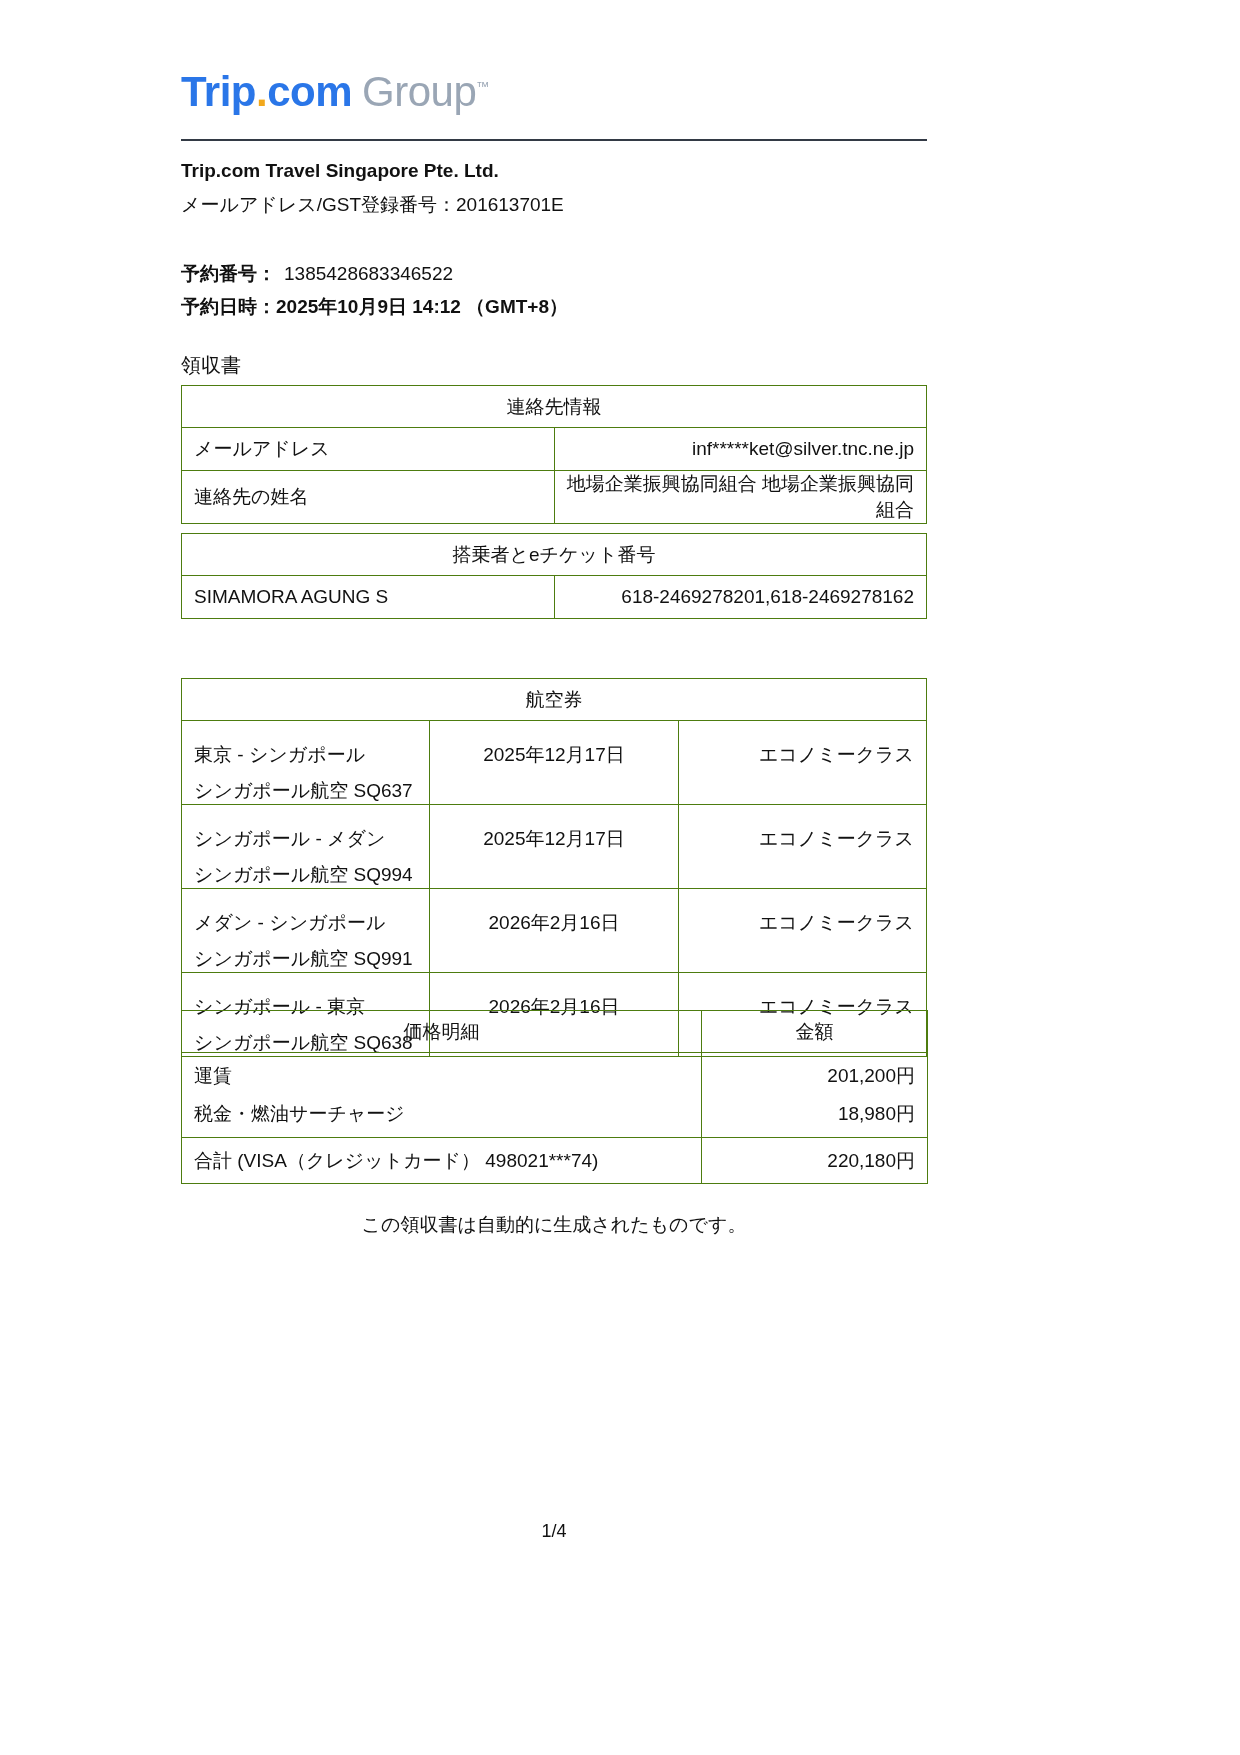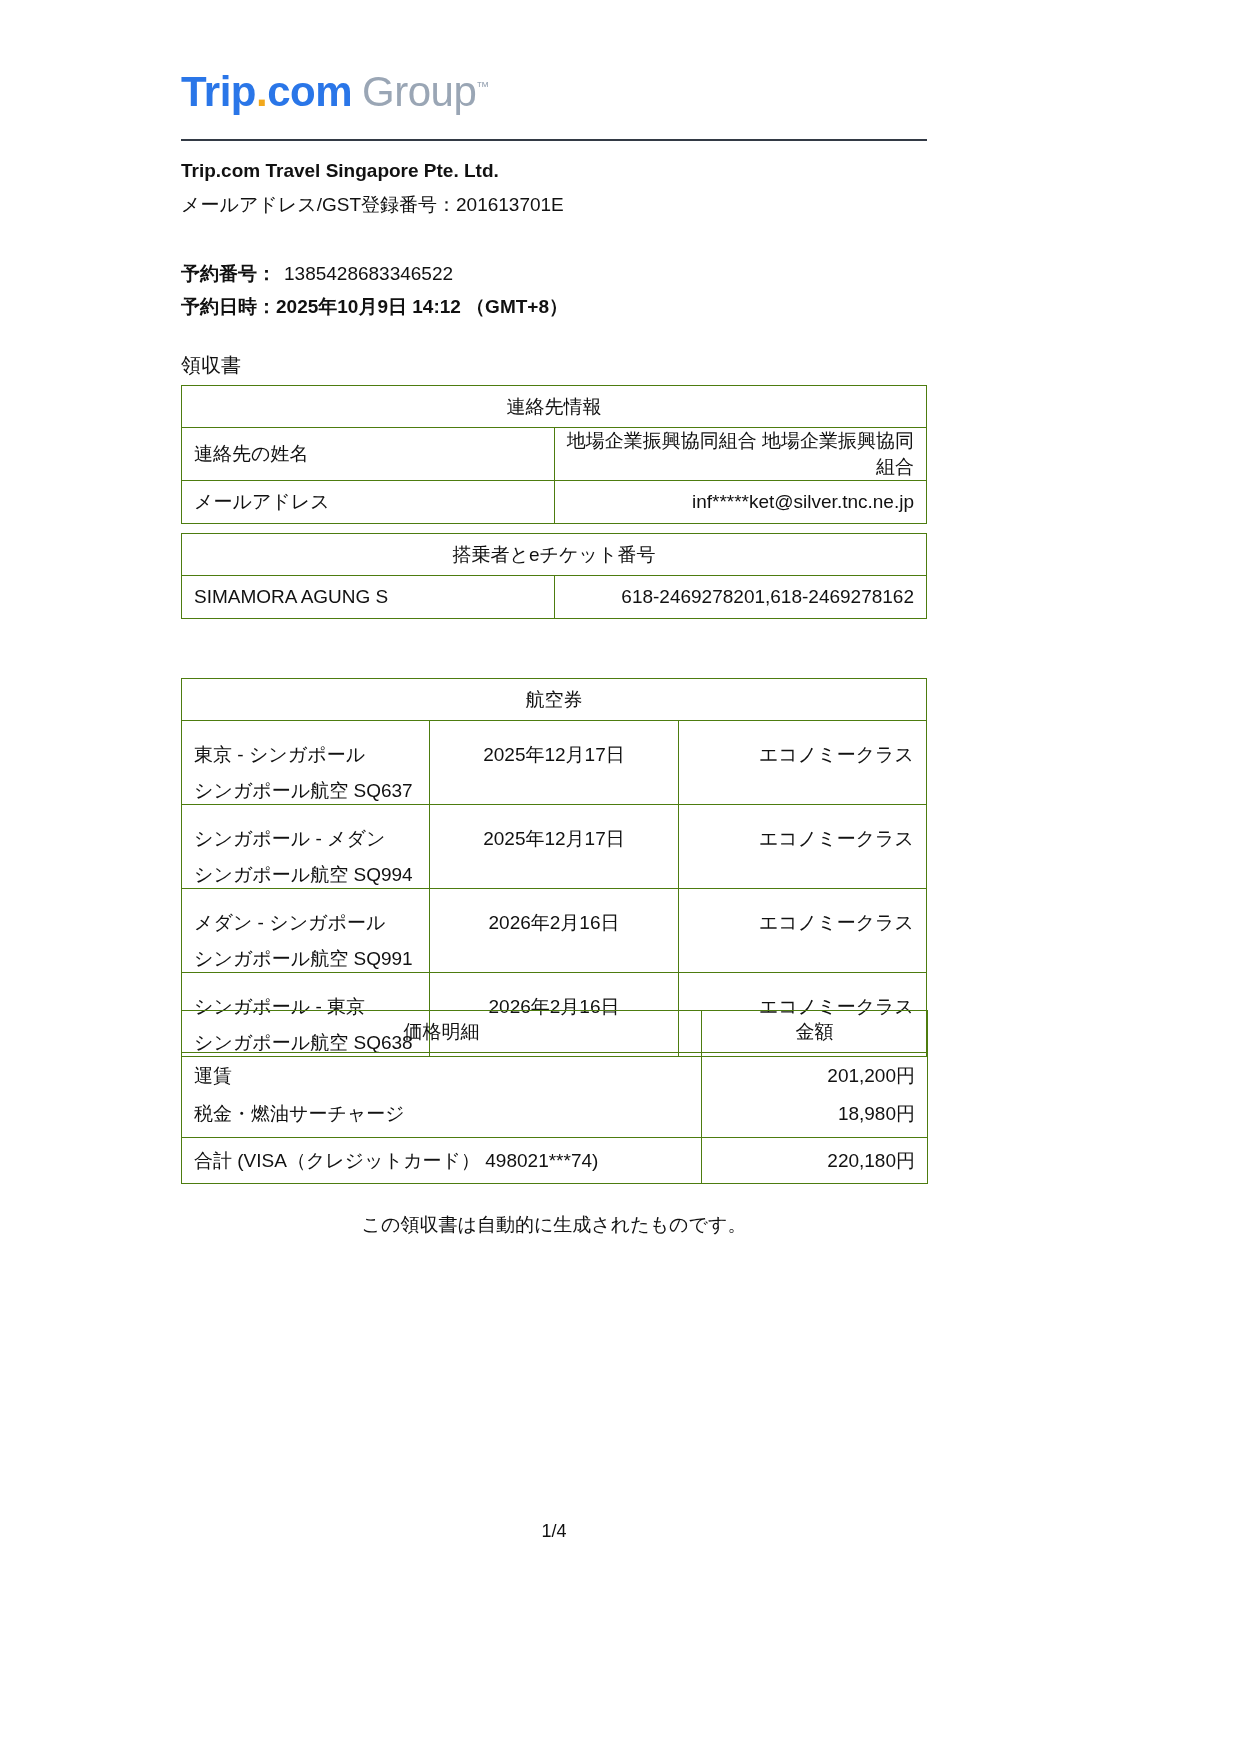--- a/index.html
+++ b/index.html
@@ -79,26 +79,26 @@
   <div class="booking-dt">予約日時：2025年10月9日 14:12 （GMT+8）</div>
 
   <div class="receipt-title">領収書</div>
 
   <table class="t-contact">
     <tbody>
         <tr class="thead">
       <td colspan="2">連絡先情報</td>
     </tr>
     <tr class="kv">
+      <td class="lbl">メールアドレス</td>
+      <td class="val">inf*****ket@silver.tnc.ne.jp</td>
+    </tr>
+    <tr class="kv">
       <td class="lbl">連絡先の姓名</td>
       <td class="val">地場企業振興協同組合 地場企業振興協同組合</td>
-    </tr>
-    <tr class="kv">
-      <td class="lbl">メールアドレス</td>
-      <td class="val">inf*****ket@silver.tnc.ne.jp</td>
     </tr>
   </tbody>
     </table>
 
   <table class="t-passenger">
     <tbody>
         <tr class="thead">
       <td colspan="2">搭乗者とeチケット番号</td>
     </tr>
     <tr class="kv">

